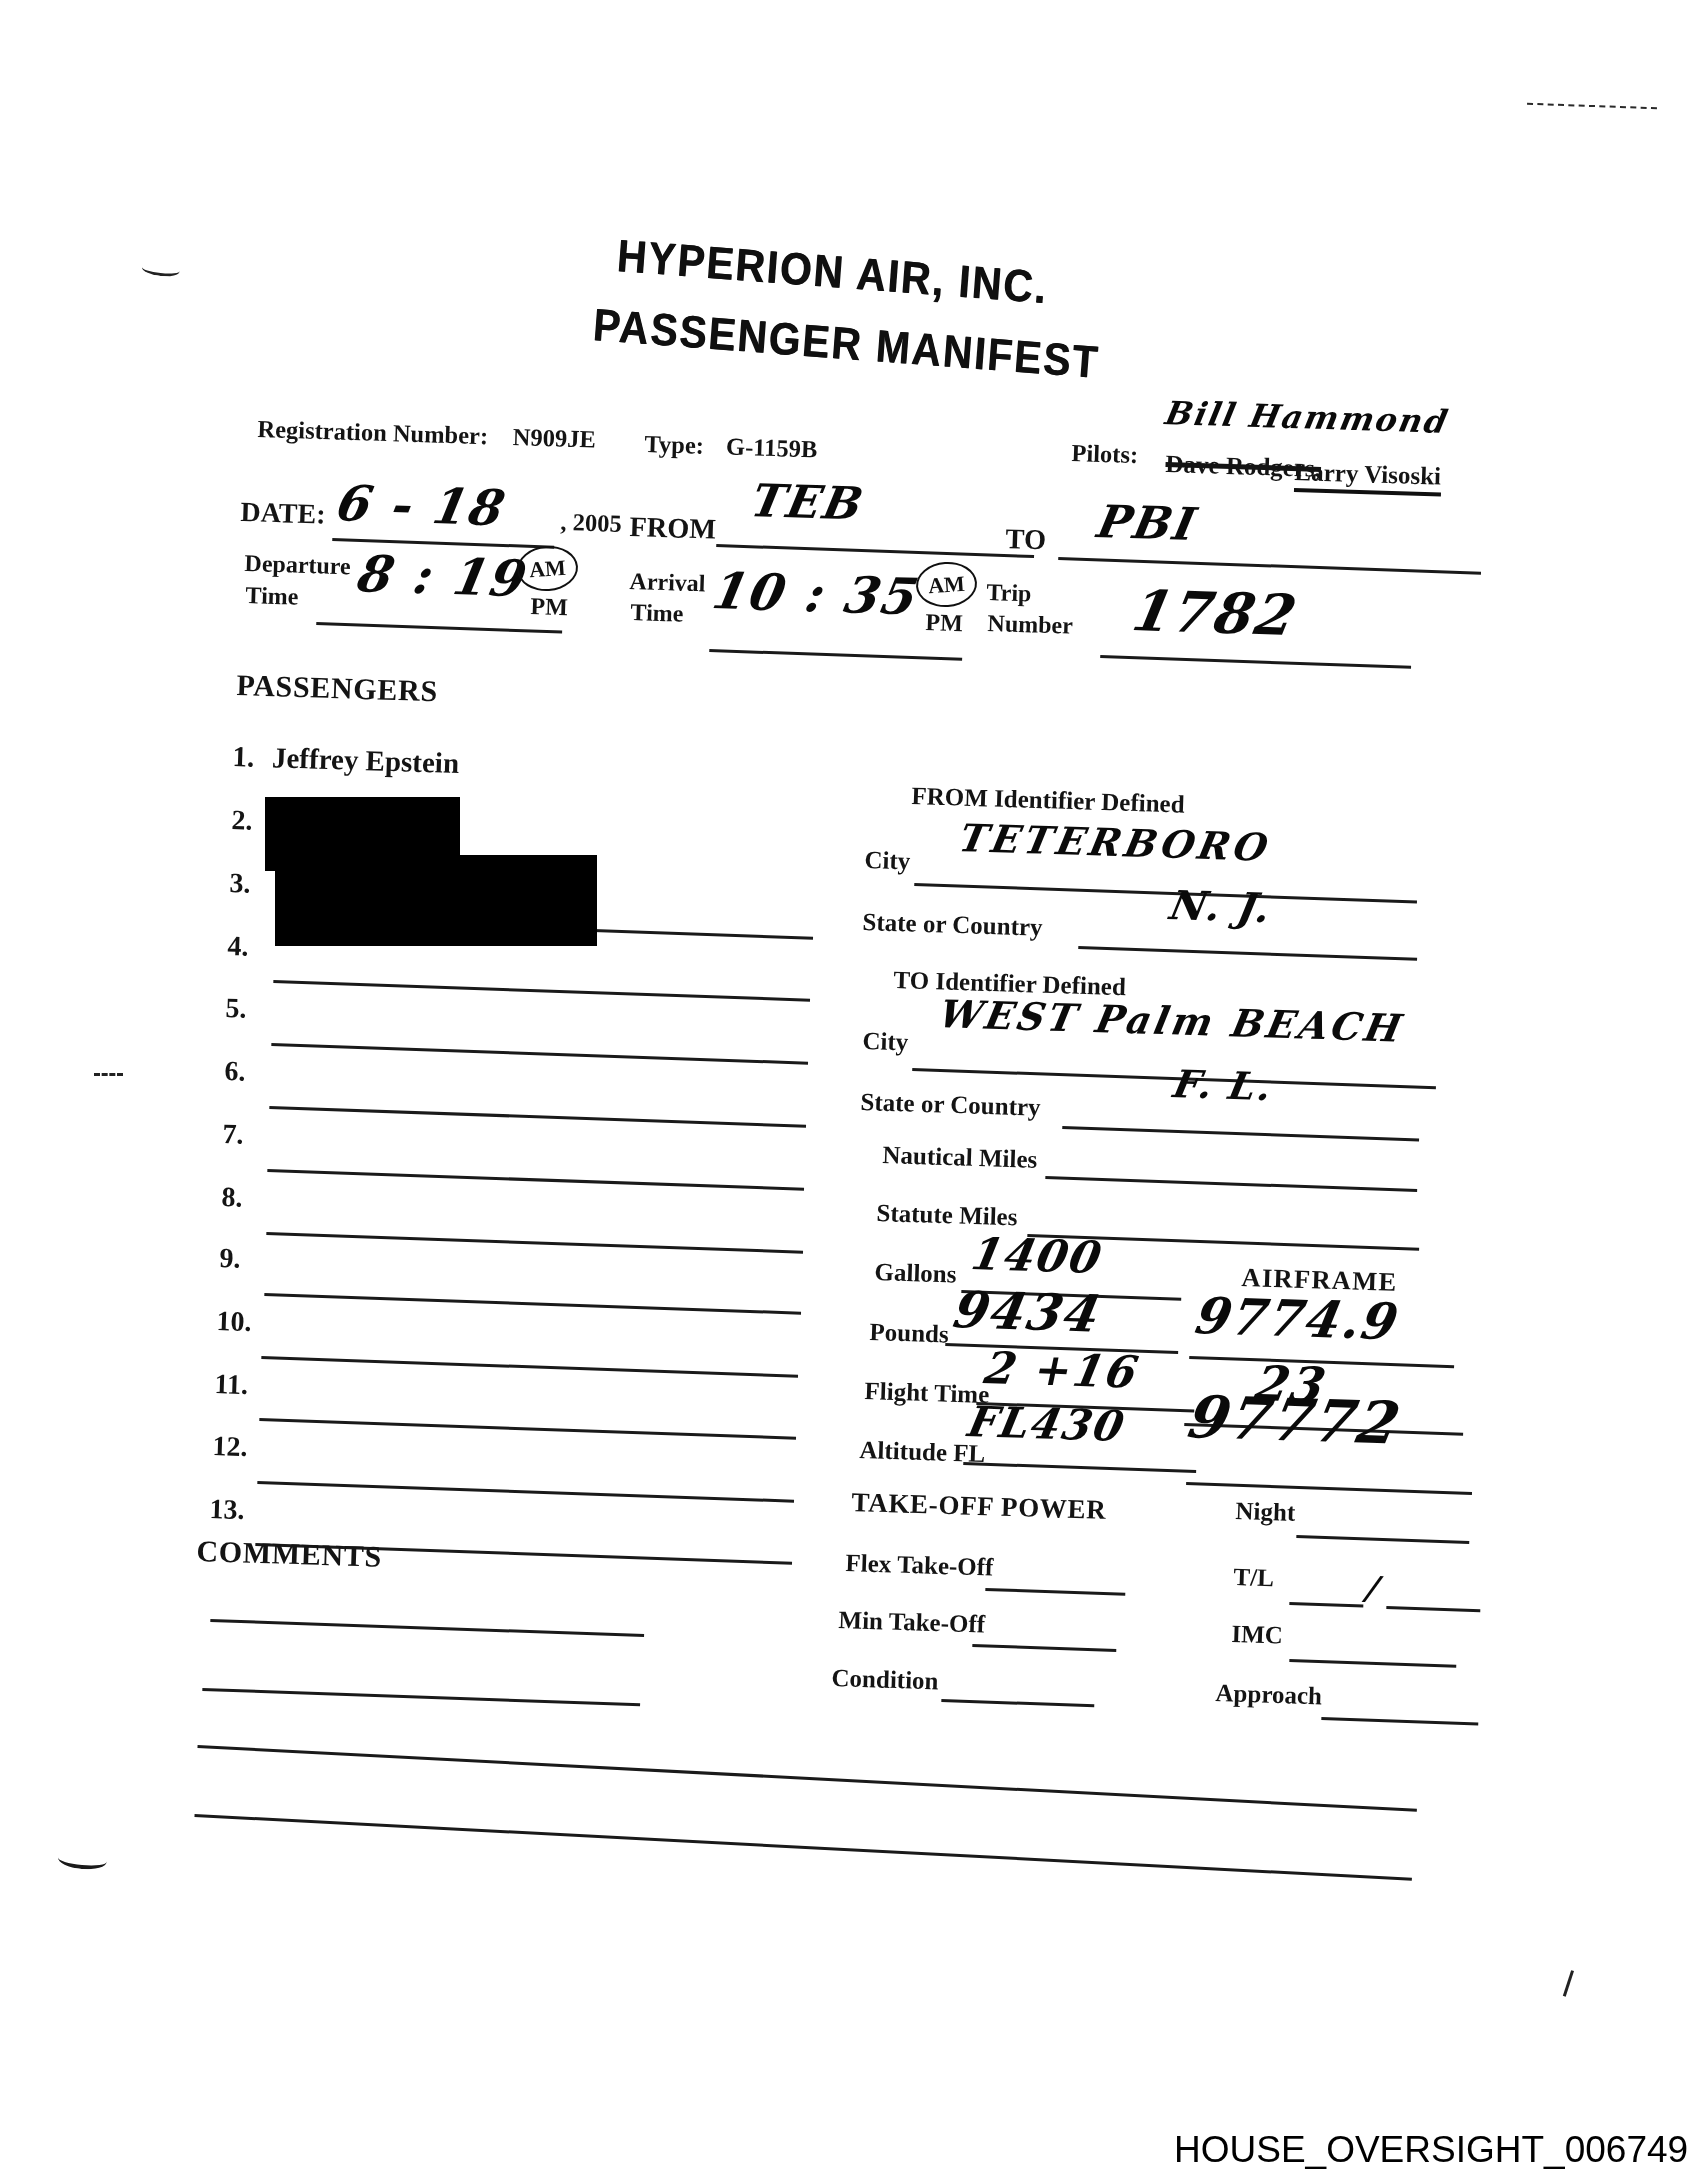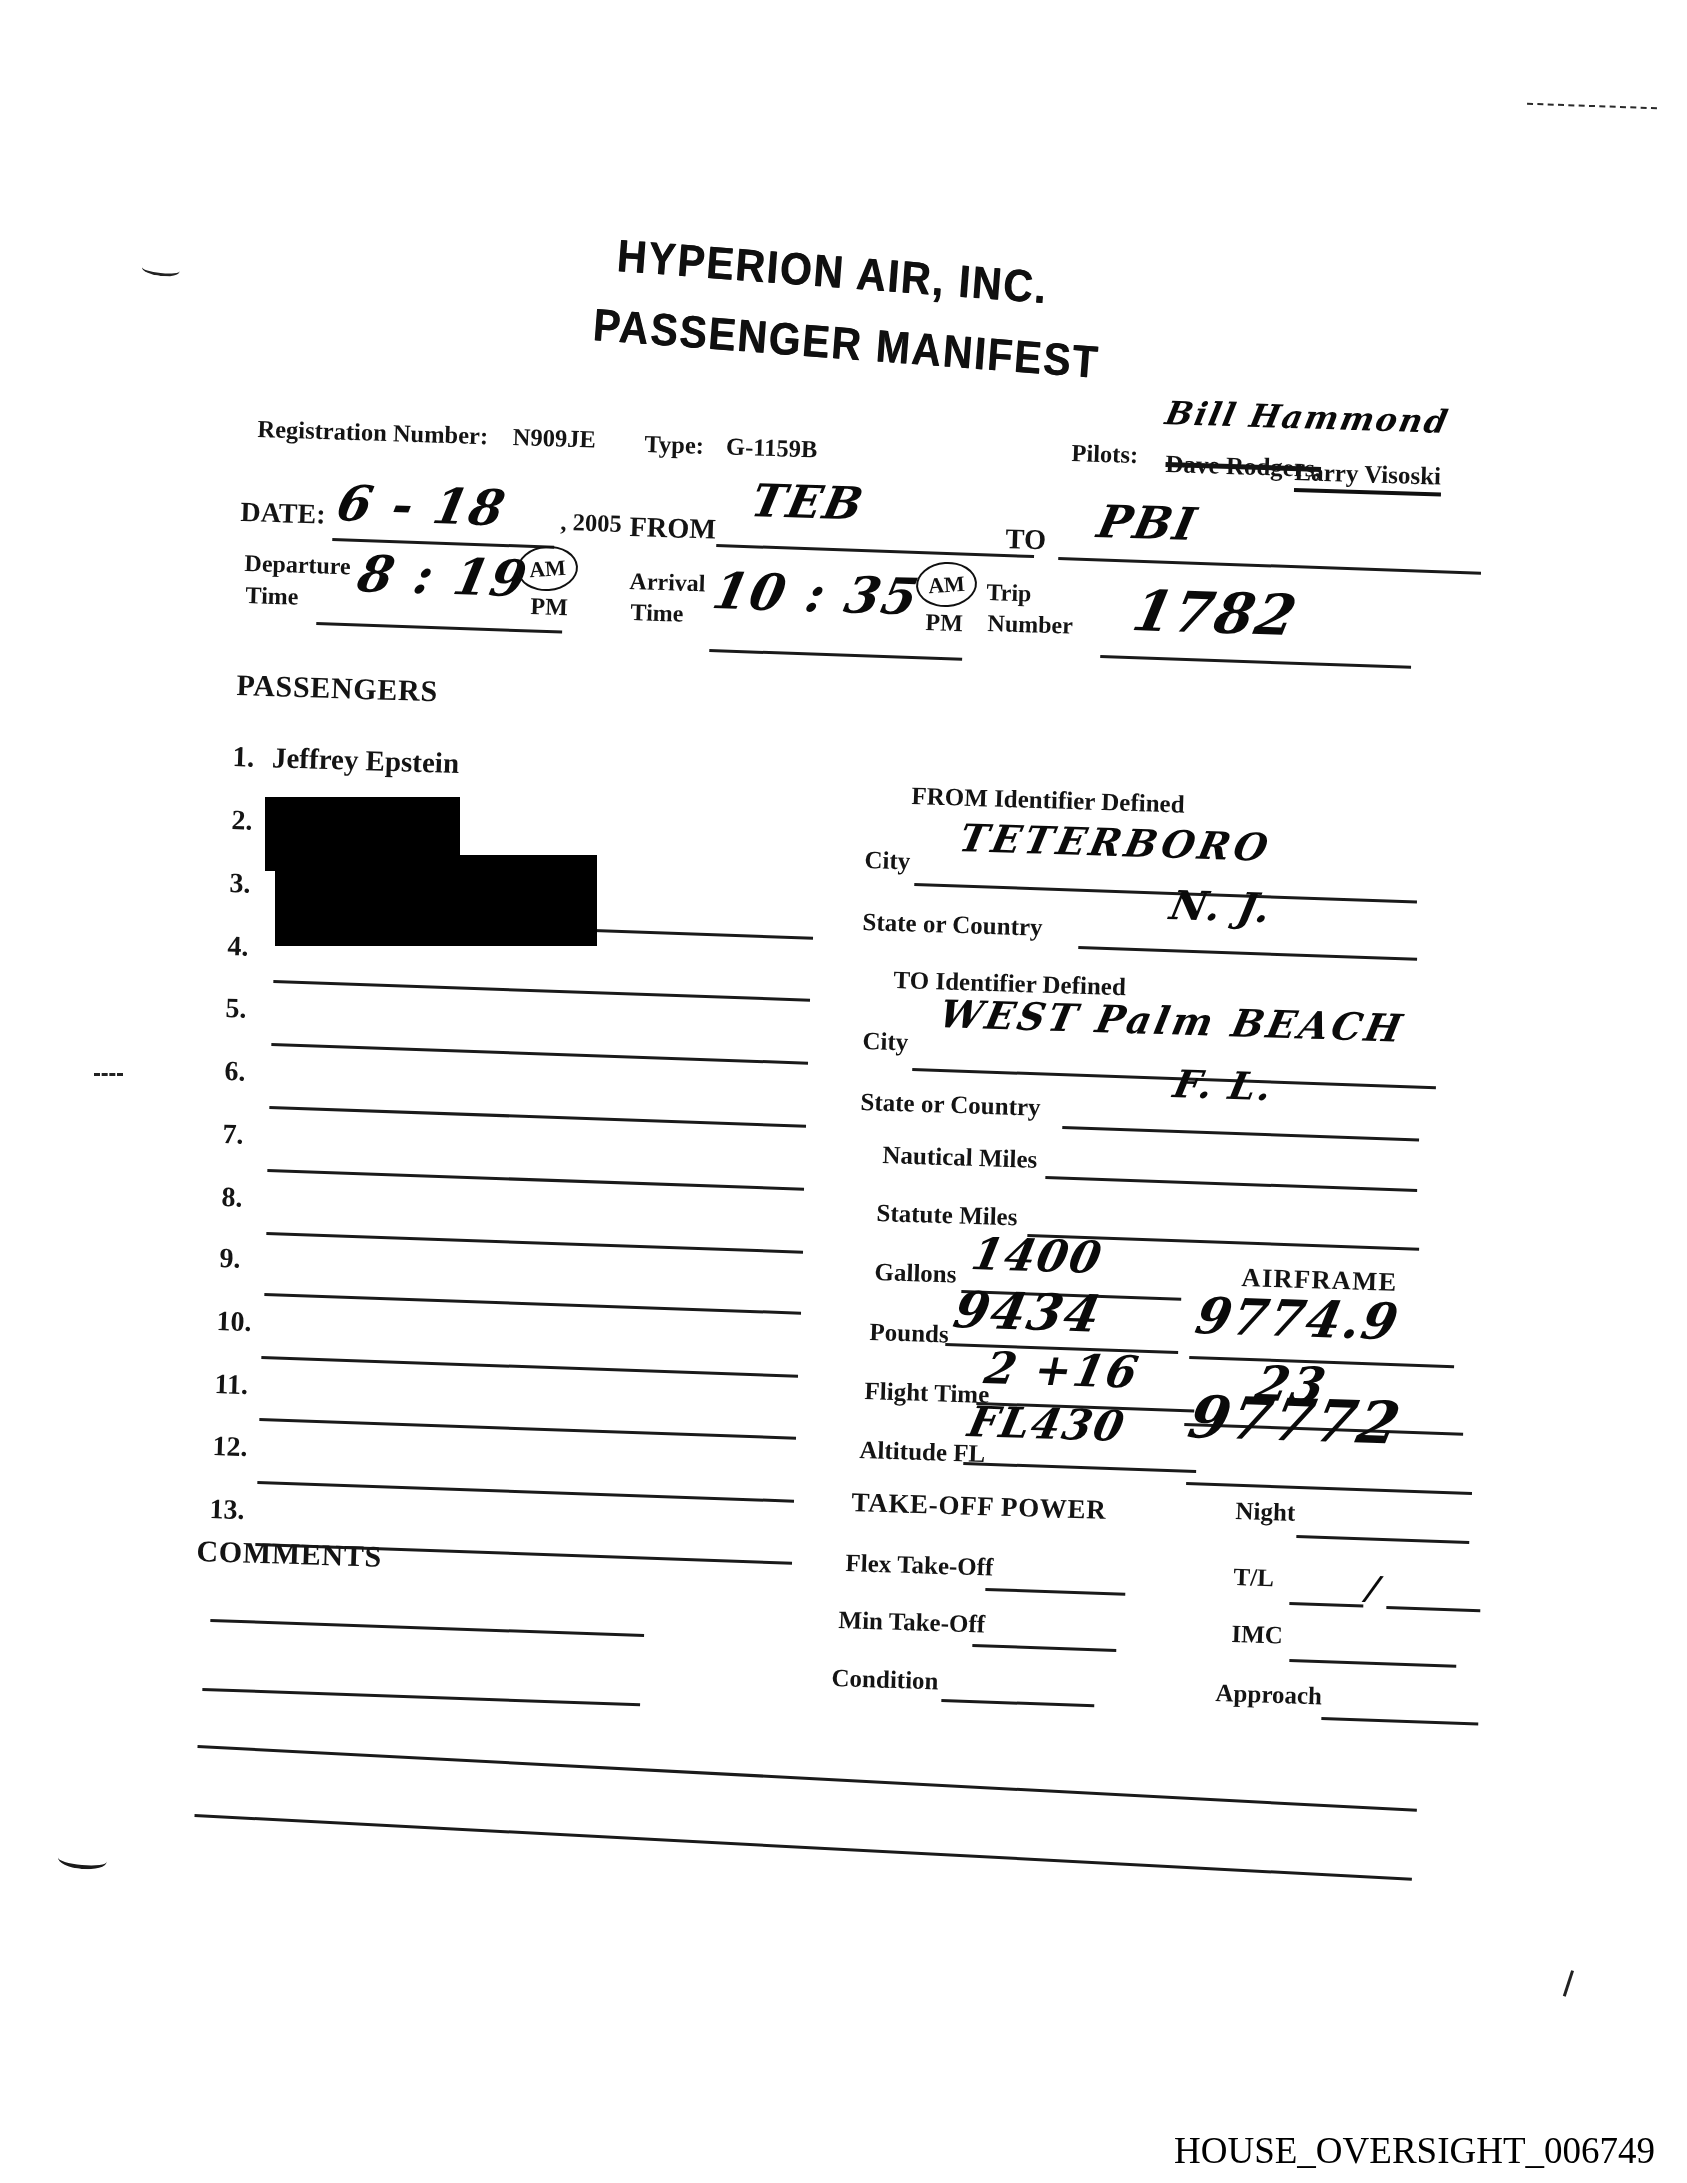--- a/index.html
+++ b/index.html
@@ -185,15 +185,15 @@
   <div class="abs ul" style="left:204px;top:1642px;width:438px;height:46px;"></div>
   <div class="abs ul3" style="left:200px;top:1699px;width:1221px;height:46px;"></div>
   <div class="abs ul3" style="left:197px;top:1768px;width:1219px;height:46px;"></div>
 
   <div class="artifact" style="left:142px;top:262px;width:38px;height:10.6px;border-bottom:3.3px solid #222;border-radius:0 0 50% 50%;transform:rotate(6deg);"></div>
   <div class="artifact" style="left:1527px;top:105px;width:130px;height:0;border-top:2.6px dashed #2a2a2a;transform:rotate(2deg);"></div>
   <div class="artifact" style="left:94px;top:1073px;width:29px;height:0;border-top:3.3px dashed #222;"></div>
   <div class="artifact" style="left:58px;top:1850px;width:49px;height:14.6px;border-bottom:4px solid #1a1a1a;border-radius:0 0 50% 50%;transform:rotate(5deg);"></div>
   <div class="artifact" style="left:1567px;top:1970px;width:0;height:26.5px;border-left:3.3px solid #222;transform:rotate(18deg);"></div>
 
-  <div class="abs stamp" style="left:1174px;top:2129px;font-size:37px;font-family:Liberation Serif, serif;">HOUSE_OVERSIGHT_006749</div>
+  <div class="abs stamp" style="left:1174px;top:2129px;font-size:37px;">HOUSE_OVERSIGHT_006749</div>
 </div>
 
 
 </body></html>

